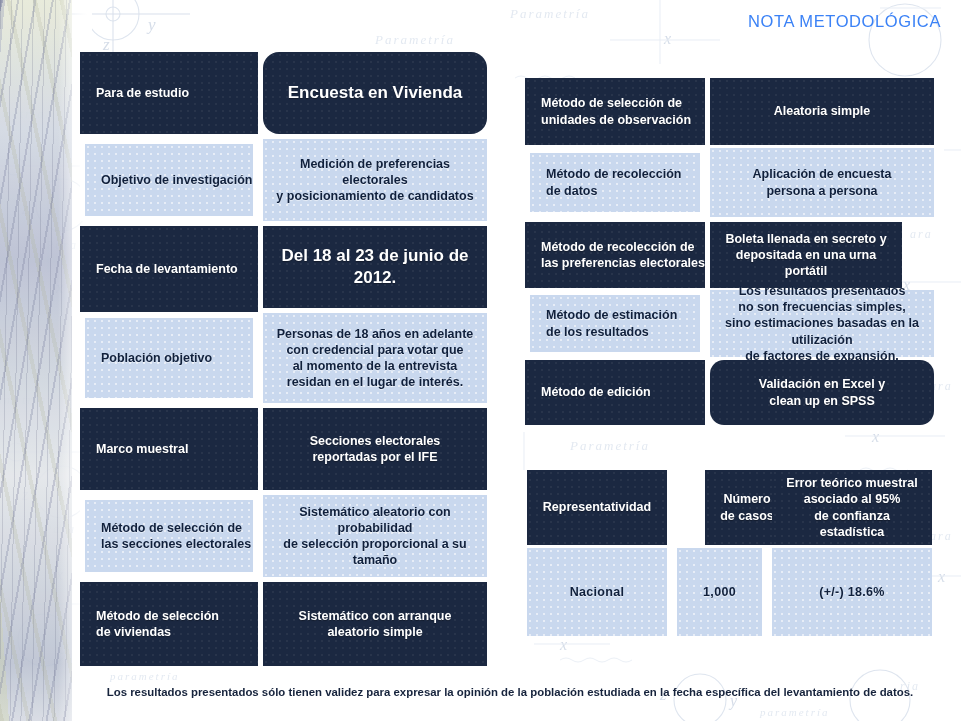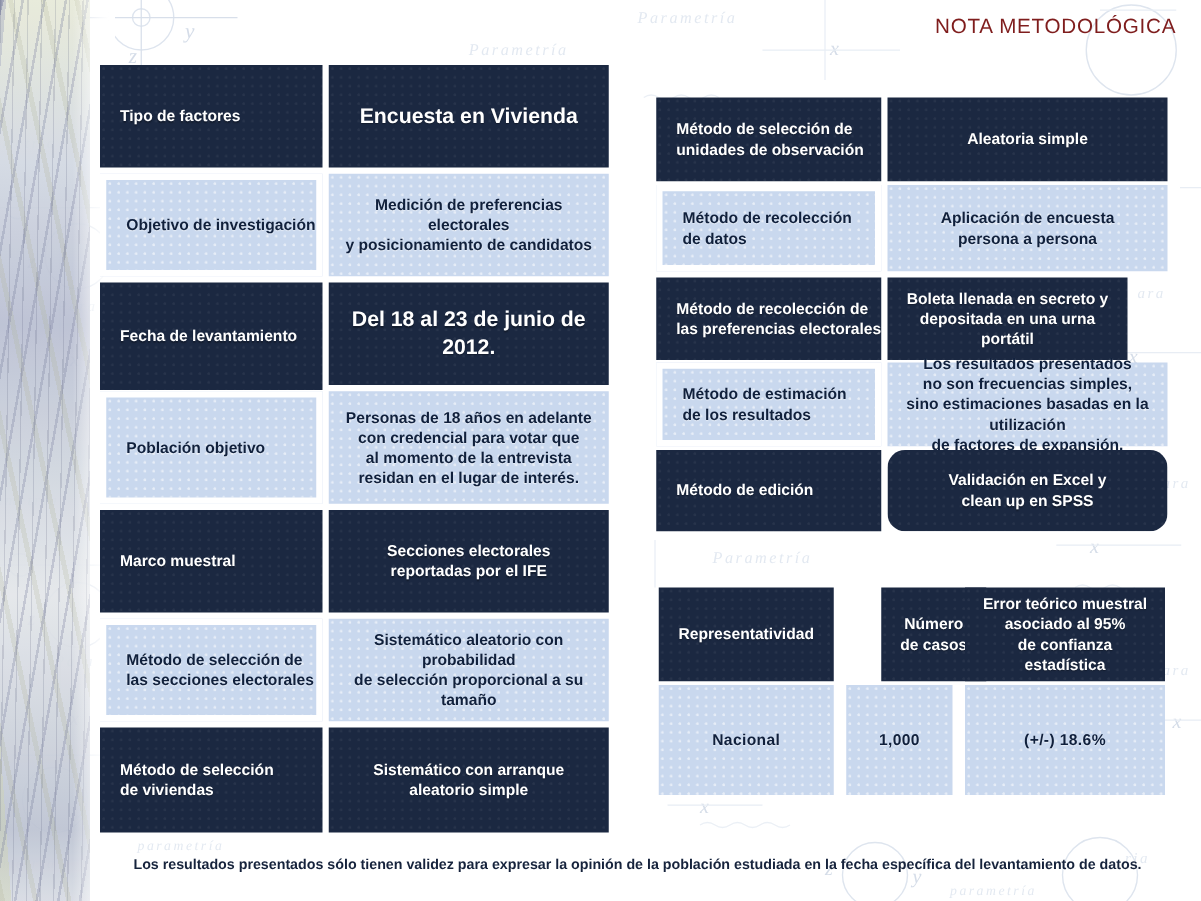--- a/index.html
+++ b/index.html
@@ -86,21 +86,21 @@
     inset: 0;
     z-index: 2;
   }
 
   #page-title {
     position: absolute;
     right: 20px;
     top: 12px;
     font-size: 16.5px;
     font-weight: 400;
-    color: #7f1d1d;
+    color: #3b82f6;
     letter-spacing: .6px;
     white-space: nowrap;
   }
 
   
   .cell {
     position: absolute;
     display: flex;
     align-items: center;
     background: #1b2841;
@@ -264,23 +264,23 @@
   <div id="left-strip"></div>
   <div id="left-strip-fade"></div>
 </div>
 
 <div id="content">
 
   <div id="page-title">NOTA METODOLÓGICA</div>
 
   <div id="left-table-host">
       <div class="cell label" style="left: 80px; top: 52px; width: 178px; height: 82px;">
-        <div class="txt">Tipo de factores</div>
-      </div>
-      <div class="cell value big" style="left: 263px; top: 52px; width: 224px; height: 82px;">
+        <div class="txt">Para de estudio</div>
+      </div>
+      <div class="cell value big" style="left: 263px; top: 52px; width: 224px; height: 82px; border-radius: 16px;">
         <div class="txt">Encuesta en Vivienda</div>
       </div>
       <div class="cell label light inset" style="left: 80px; top: 139px; width: 178px; height: 82px;">
         <div class="txt">Objetivo de investigación</div>
       </div>
       <div class="cell value light" style="left: 263px; top: 139px; width: 224px; height: 82px;">
         <div class="txt">Medición de preferencias electorales<br>y posicionamiento de candidatos</div>
       </div>
       <div class="cell label" style="left: 80px; top: 226px; width: 178px; height: 86px;">
         <div class="txt">Fecha de levantamiento</div>

